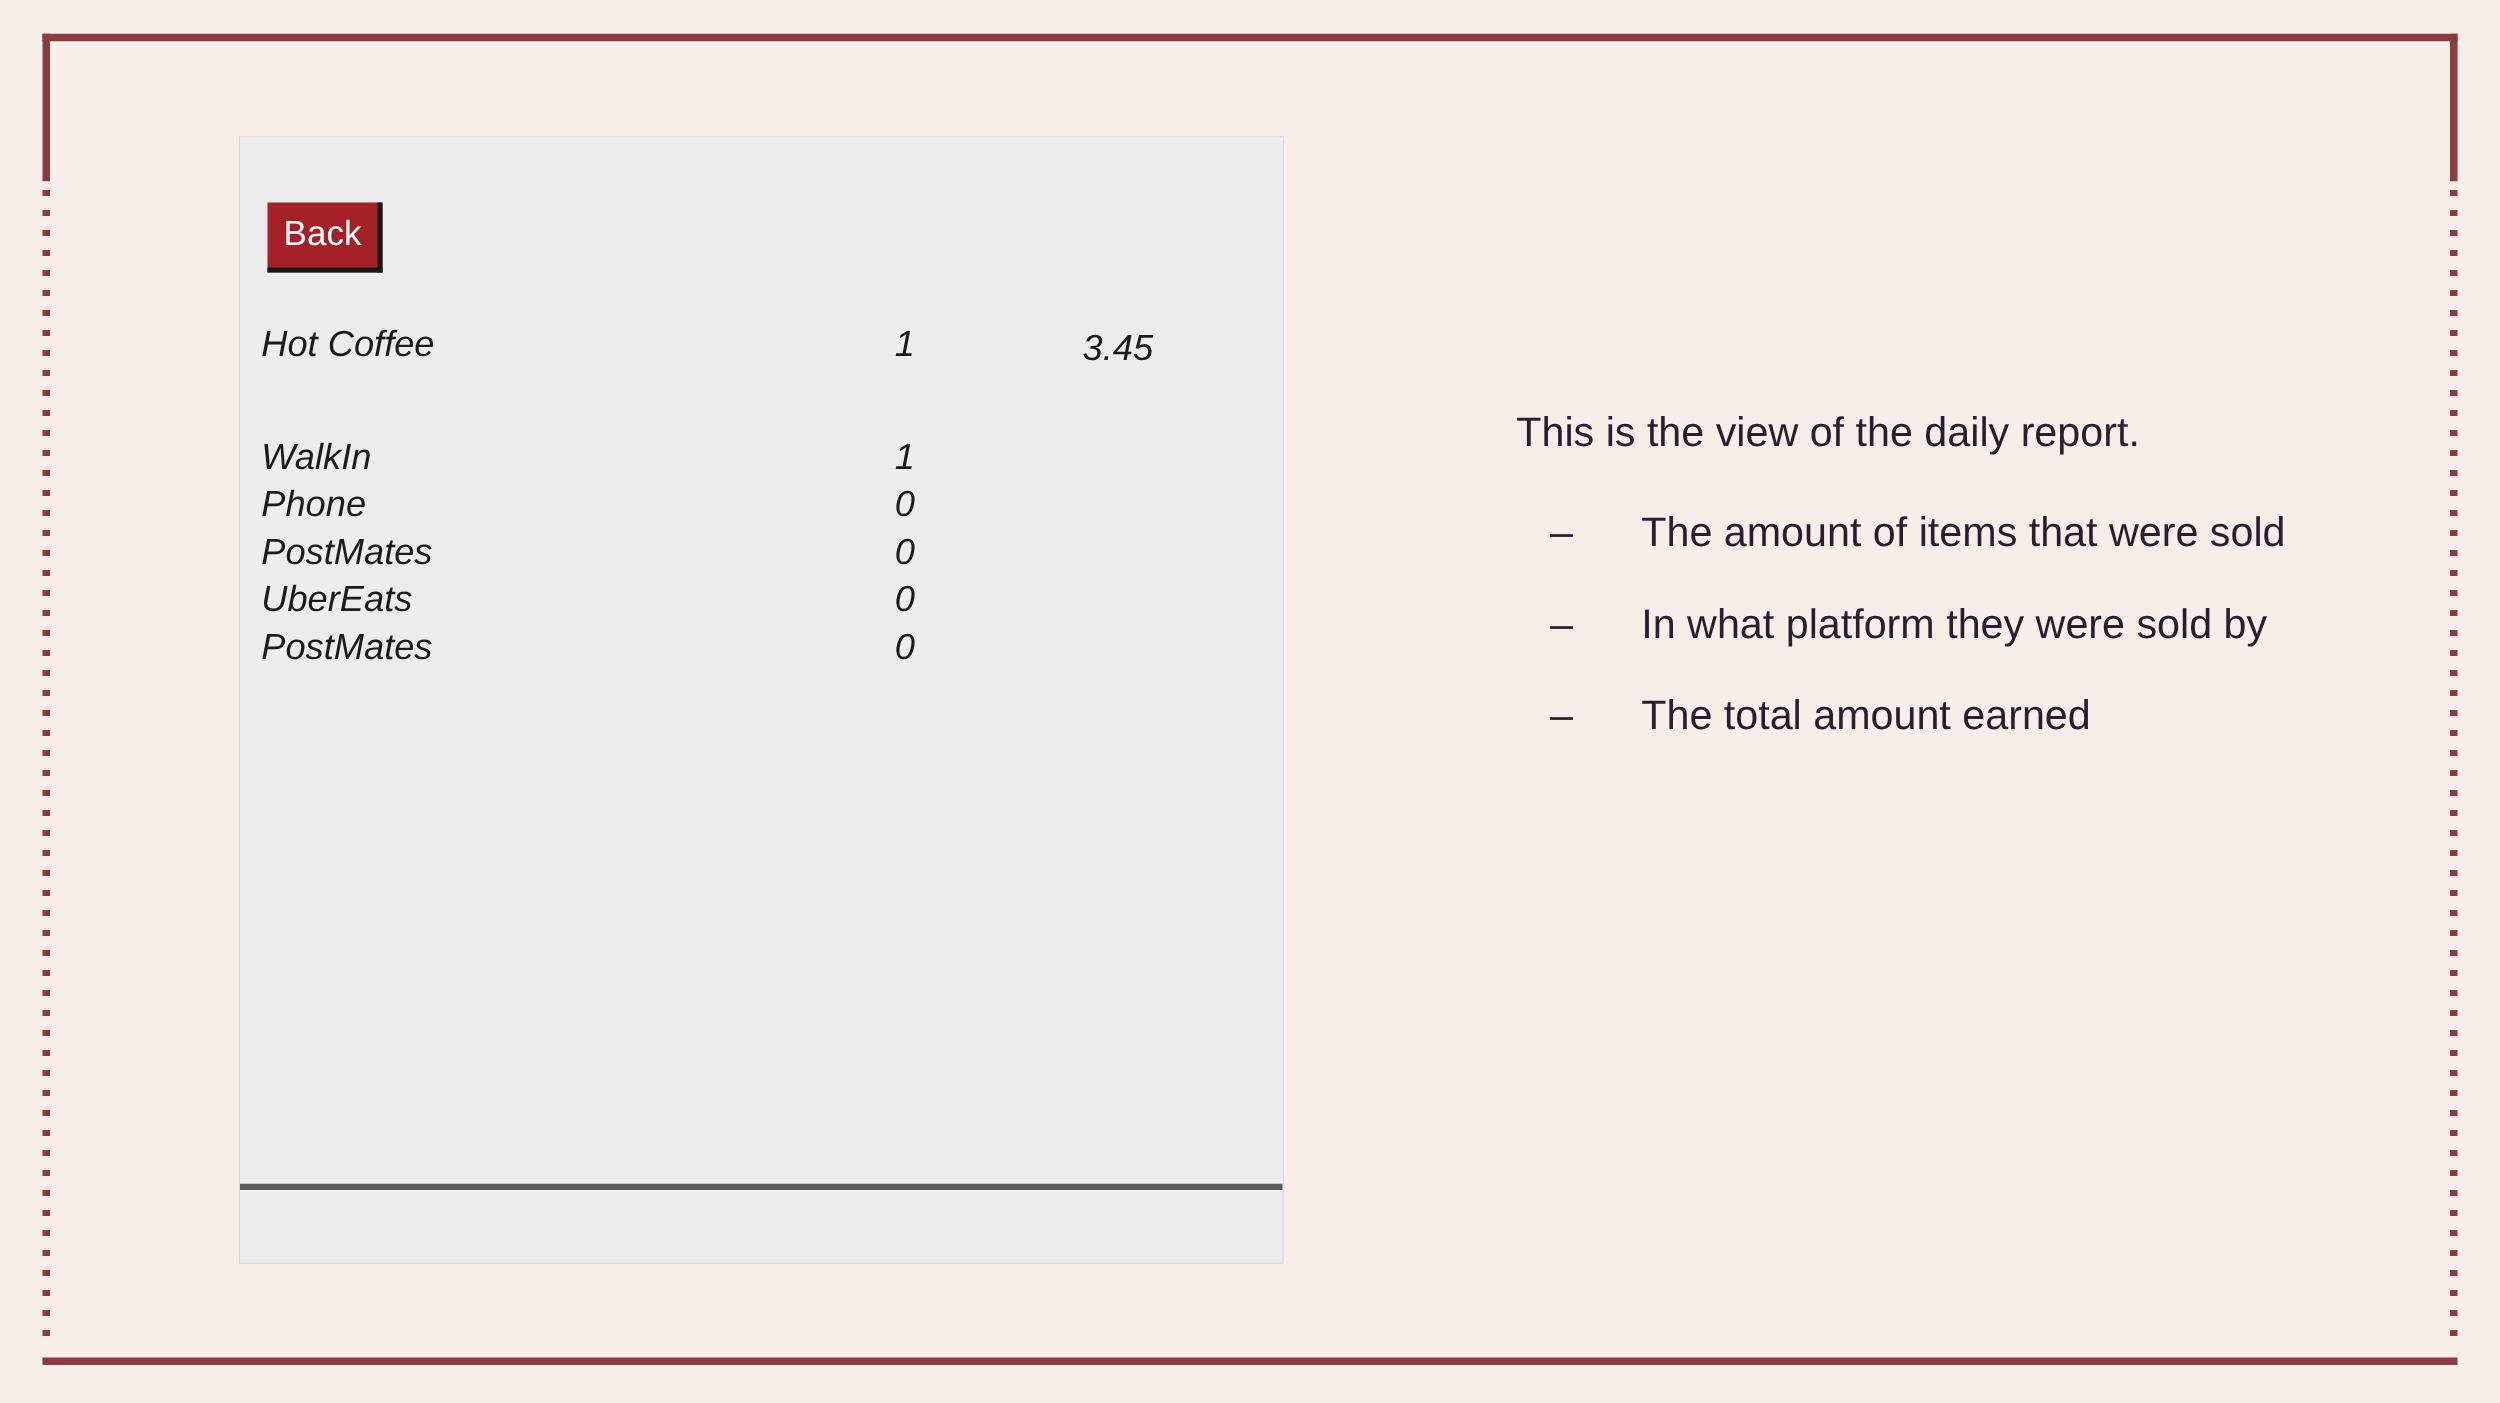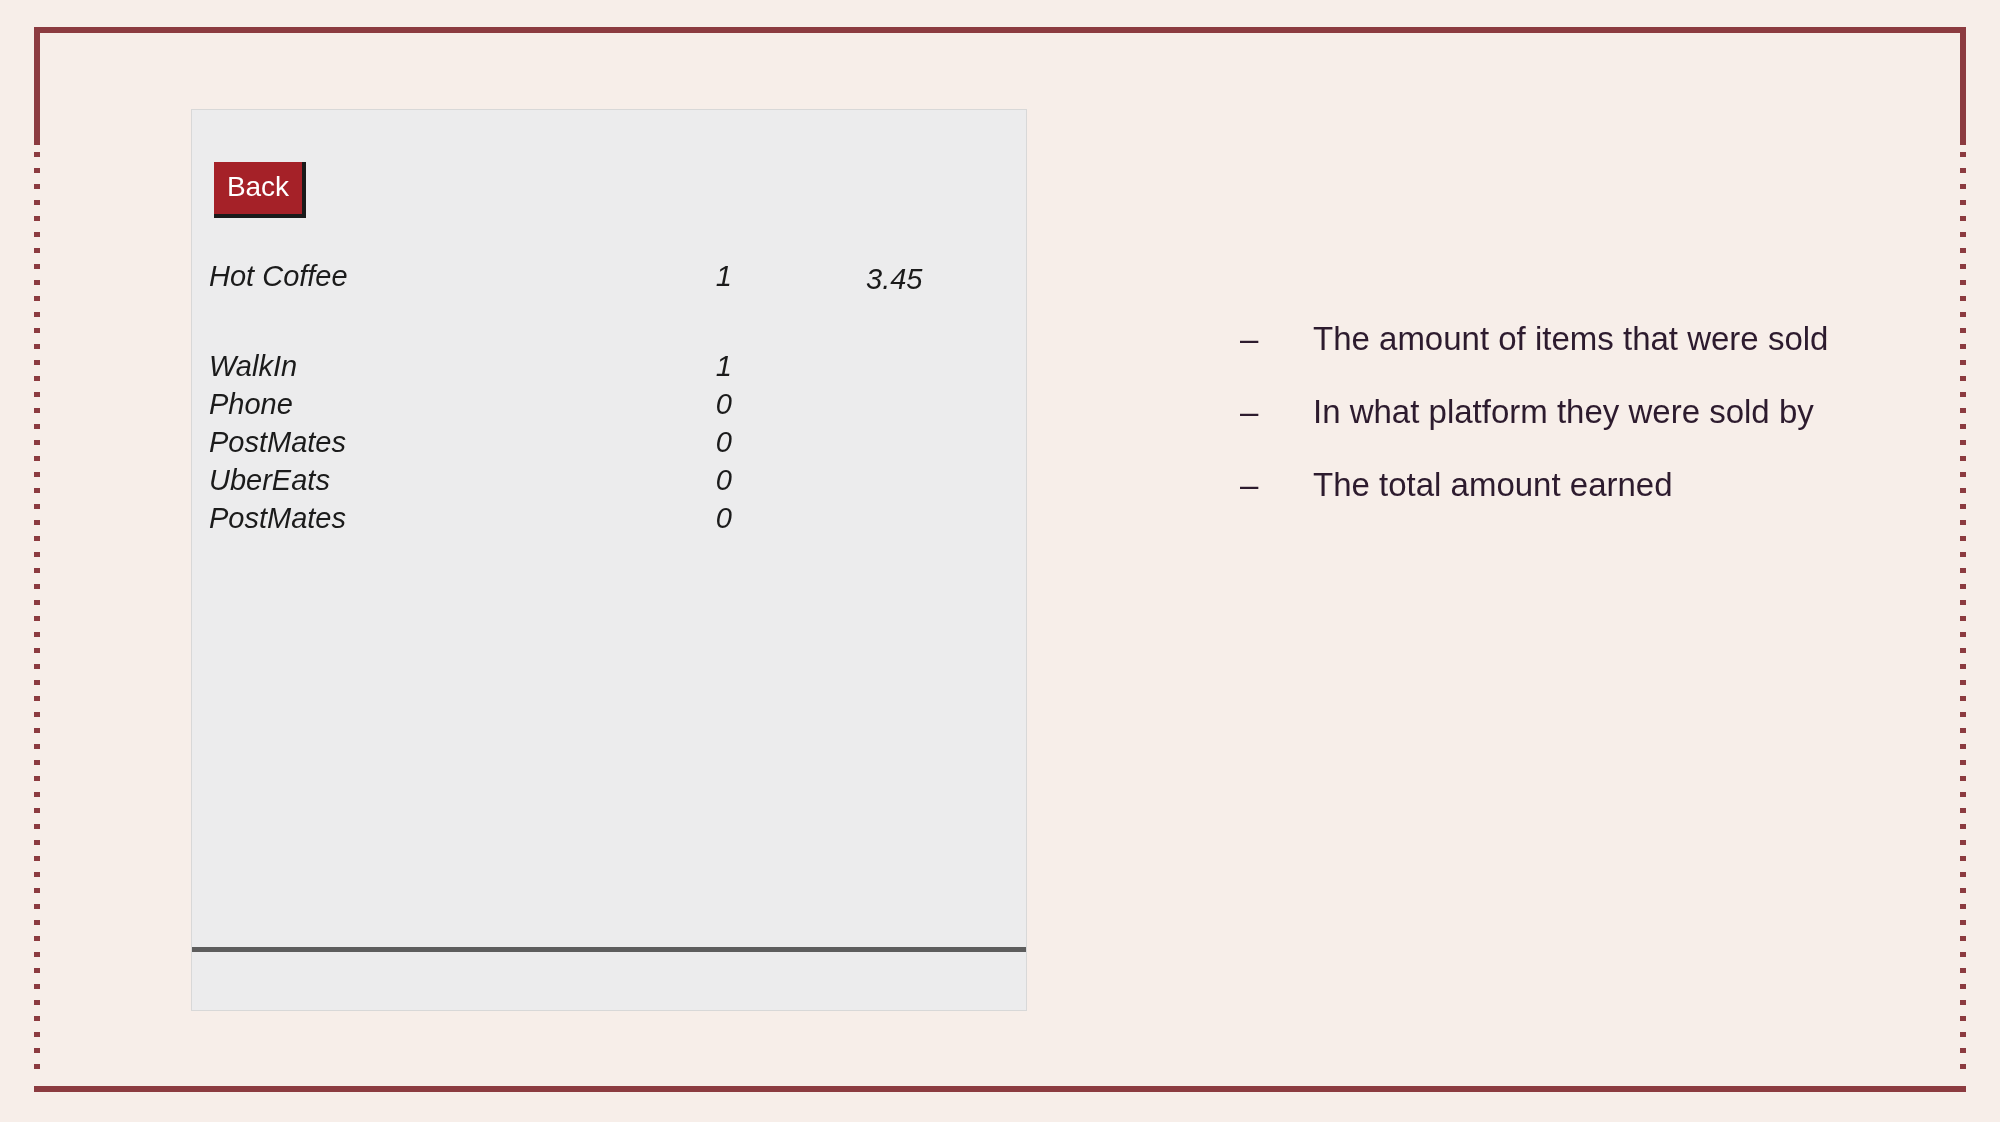--- a/index.html
+++ b/index.html
@@ -292,20 +292,21 @@
           <span class="cell-name">PostMates</span>
           <span class="cell-qty">0</span>
         </div>
       </div>
 
     </div>
   </div>
 </div>
 
 <div id="annotation-panel">
+  <p id="annotation-intro">This is the view of the daily report.</p>
   <ul id="annotation-list">
     <li class="annotation-item">
       <span class="annotation-bullet">–</span>
       <span>The amount of items that were sold</span>
     </li>
     <li class="annotation-item">
       <span class="annotation-bullet">–</span>
       <span>In what platform they were sold by</span>
     </li>
     <li class="annotation-item">

